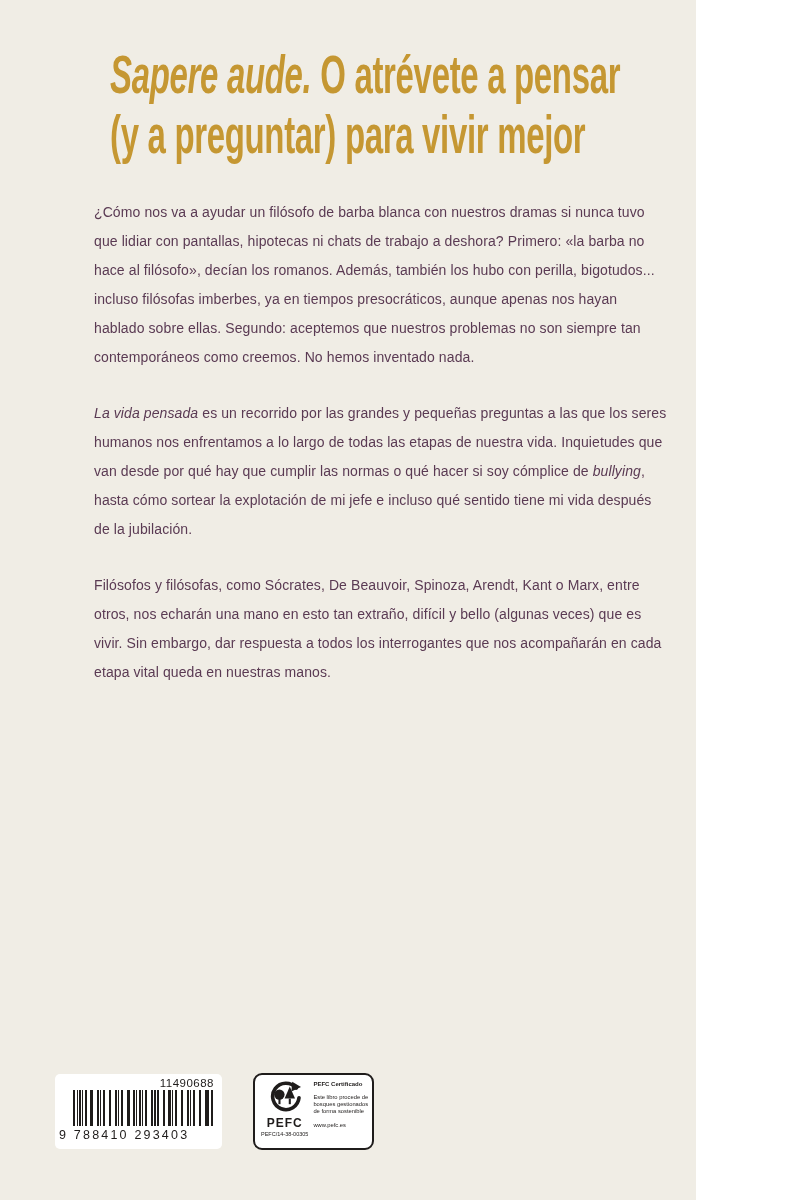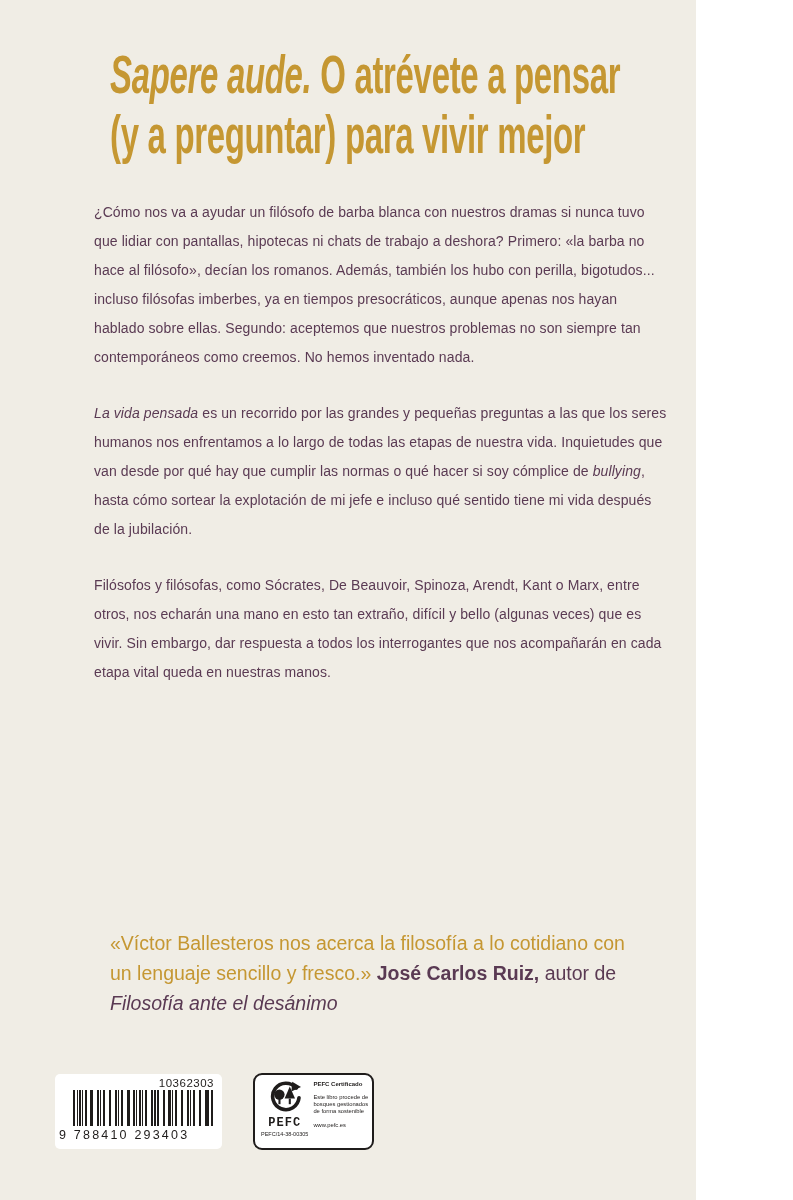--- a/index.html
+++ b/index.html
@@ -31,21 +31,21 @@
           repeating-linear-gradient(90deg,#1F1C1B 0 2px,transparent 2px 6px),
           repeating-linear-gradient(90deg,#1F1C1B 0 1px,transparent 1px 9px),
           repeating-linear-gradient(90deg,transparent 0 4px,#1F1C1B 4px 5px,transparent 5px 13px);}
   .barcode-digits{font-size:12.5px;line-height:15px;letter-spacing:2.2px;color:#1F1C1B;
                   padding-left:4px;white-space:nowrap;margin-top:2px;}
 
   .pefc-box{position:absolute;left:253px;top:1073px;width:121px;height:77px;
             background:#FFFFFF;border:2.5px solid #1F1C1B;border-radius:9px;
             box-sizing:border-box;display:flex;padding:6px 5px 4px 6px;}
   .pefc-left{width:50px;display:flex;flex-direction:column;align-items:center;}
-  .pefc-acronym{font-size:12px;font-weight:700;letter-spacing:1px;color:#1F1C1B;line-height:13px;font-family:Liberation Mono, monospace;}
+  .pefc-acronym{font-size:12px;font-weight:700;letter-spacing:1px;color:#1F1C1B;line-height:13px;}
   .pefc-code{font-size:5.5px;color:#1F1C1B;line-height:7px;margin-top:1px;white-space:nowrap;}
   .pefc-right{flex:1;margin-left:5px;color:#1F1C1B;}
   .pefc-title{font-size:6px;font-weight:700;line-height:7px;margin-bottom:6px;}
   .pefc-desc{font-size:5.8px;line-height:7px;width:58px;}
   .pefc-url{font-size:5.8px;line-height:7px;margin-top:7px;}
 
   .publisher{position:absolute;left:566px;top:1098px;width:220px;height:62px;}
   .pub-black{position:absolute;left:13px;top:3px;width:44px;height:48px;border-radius:50%;background:#232020;}
   .pub-gold{position:absolute;left:0px;top:16px;width:25px;height:25px;border-radius:50%;background:#D0A12F;}
   .pub-name{position:absolute;left:64px;top:15px;font-size:21.5px;font-weight:700;
@@ -62,24 +62,23 @@
       <div class="title-line"><span>(y a preguntar) para vivir mejor</span></div>
     </div>
   </div>
 
   <div class="body-copy">
     <p class="para"><span>¿Cómo nos va a ayudar un filósofo de barba blanca con nuestros dramas si nunca tuvo que lidiar con pantallas, hipotecas ni chats de trabajo a deshora? Primero: «la barba no hace al filósofo», decían los romanos. Además, también los hubo con perilla, bigotudos... incluso filósofas imberbes, ya en tiempos presocráticos, aunque apenas nos hayan hablado sobre ellas. Segundo: aceptemos que nuestros problemas no son siempre tan contemporá­neos como creemos. No hemos inventado nada.</span></p>
     <p class="para"><span style="font-style: italic;">La vida pensada</span><span> es un recorrido por las grandes y pe­queñas preguntas a las que los seres humanos nos en­frentamos a lo largo de todas las etapas de nuestra vida. Inquietudes que van desde por qué hay que cumplir las normas o qué hacer si soy cómplice de </span><span style="font-style: italic;">bullying</span><span>, hasta cómo sortear la explotación de mi jefe e incluso qué sen­tido tiene mi vida después de la jubilación.</span></p>
     <p class="para"><span>Filósofos y filósofas, como Sócrates, De Beauvoir, Spino­za, Arendt, Kant o Marx, entre otros, nos echarán una mano en esto tan extraño, difícil y bello (algunas veces) que es vivir. Sin embargo, dar respuesta a todos los in­terrogantes que nos acompañarán en cada etapa vital queda en nuestras manos.</span></p>
   </div>
 
-  <div class="quote"><span style="color: rgb(197, 151, 50);">«Víctor Ballesteros nos acerca la filosofía a lo cotidiano con</span><br><span style="color: rgb(197, 151, 50);">un lenguaje sencillo y fresco.» </span><span style="font-weight: 700;">José Carlos Ruiz,</span><span> autor de</span><br><span style="font-style: italic;">Filosofía ante el desánimo</span></div>
 
   <div class="barcode-box">
-    <div class="barcode-top">10362303</div>
+    <div class="barcode-top">11490688</div>
     <div class="bars"></div>
     <div class="barcode-digits">9 788410 293403</div>
   </div>
 
   <div class="pefc-box">
     <div class="pefc-left">
       <span>
         <svg width="34" height="32" viewBox="0 0 42 40">
           <path d="M35 9 A 16.5 16.5 0 1 0 38.5 21" fill="none" stroke="#1F1C1B" stroke-width="4.5" stroke-linecap="round"></path>
           <polygon points="30,1 41,7.5 29,13" fill="#1F1C1B"></polygon>

